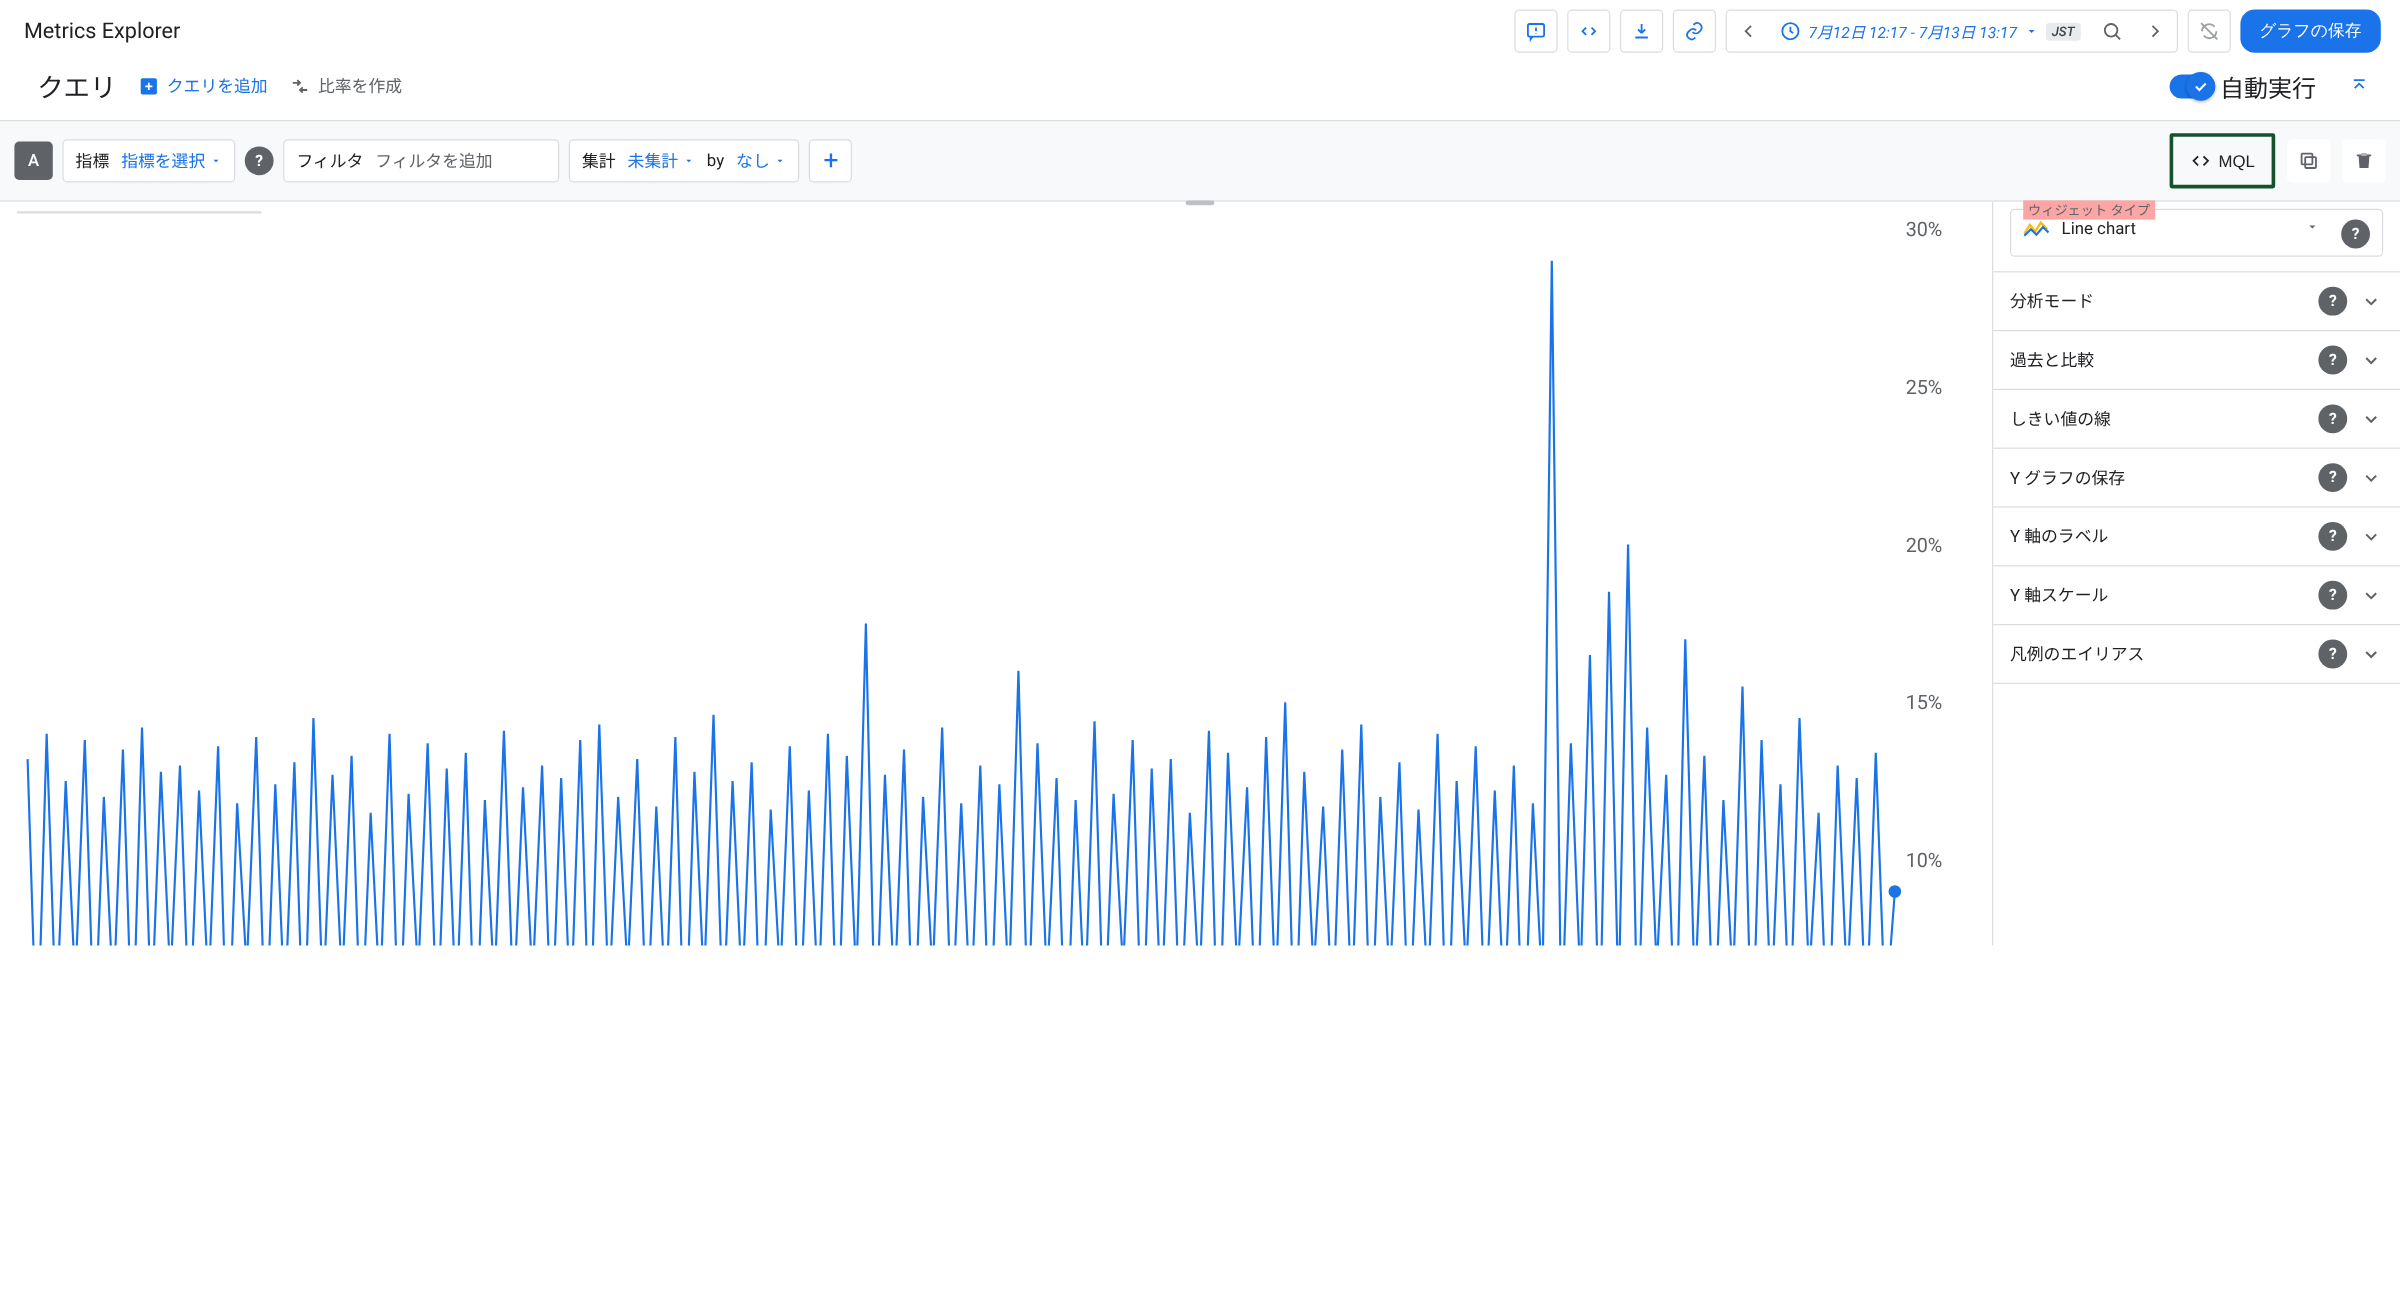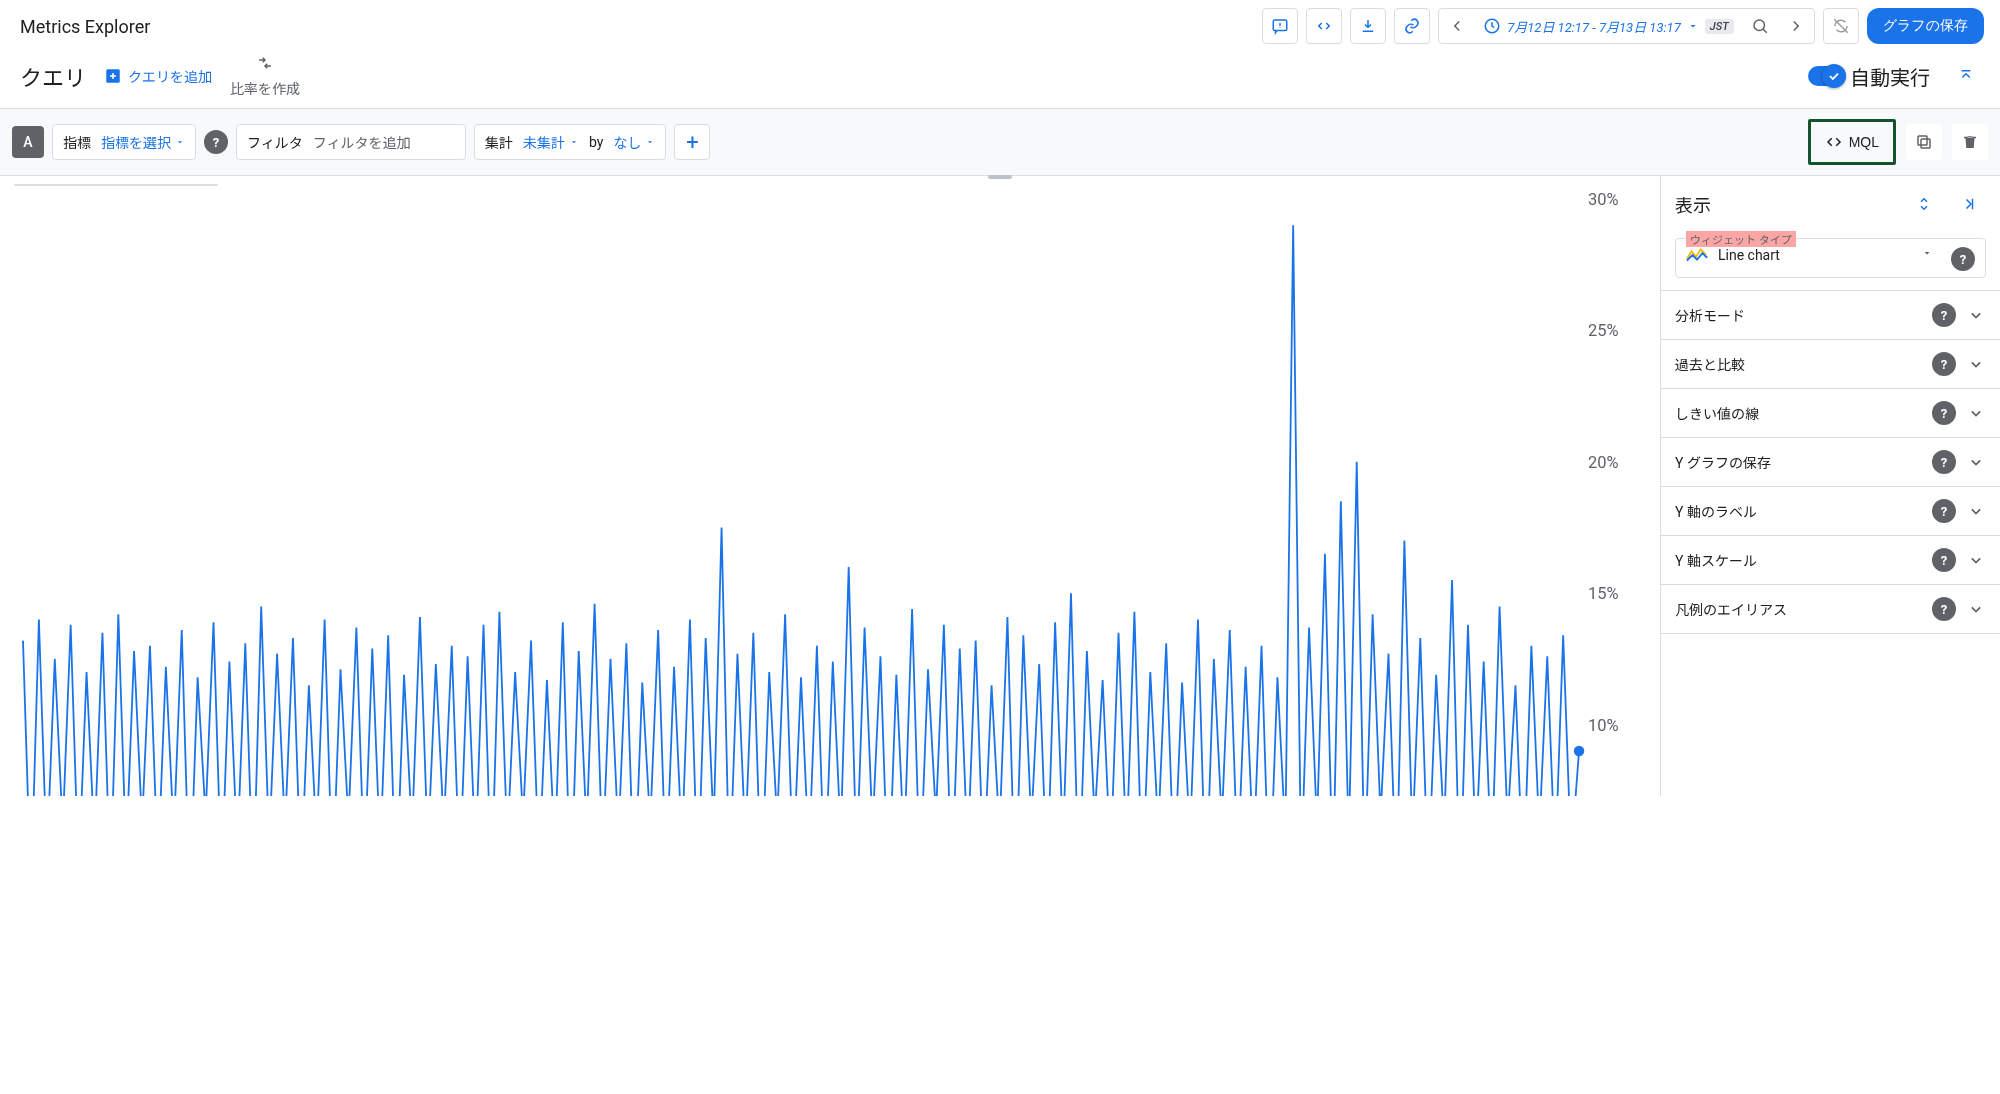--- a/index.html
+++ b/index.html
@@ -18,24 +18,24 @@
   .topbar{display:flex;align-items:center;padding:8px 16px 8px 20px;gap:8px;}
   .topbar .title{font-size:18px;font-weight:400;flex:0 0 auto;margin-right:auto;}
   .iconbtn{width:36px;height:36px;border:1px solid var(--border);border-radius:4px;display:flex;align-items:center;justify-content:center;color:var(--text2);background:#fff;cursor:pointer;}
   .iconbtn.flat{border:none;}
   .timerange{display:flex;align-items:center;border:1px solid var(--border);border-radius:4px;height:36px;}
   .timerange .nav{width:36px;height:36px;display:flex;align-items:center;justify-content:center;color:var(--text2);cursor:pointer;}
   .timerange .range{display:flex;align-items:center;gap:6px;padding:0 8px;color:var(--blue);font-size:13px;cursor:pointer;font-style:italic;}
   .tz-chip{background:#e8eaed;color:#3c4043;border-radius:3px;padding:1px 5px;font-size:11px;font-weight:500;}
   .savebtn{height:36px;padding:0 16px;background:var(--blue);color:#fff;border:none;border-radius:12px;font-size:14px;font-weight:500;cursor:pointer;}
   
-  .queryrow{display:flex;align-items:center;padding:2px 16px 10px 20px;gap:18px;}
+  .queryrow{display:flex;align-items:center;padding:2px 16px 10px 20px;gap:18px;margin-left:11px;}
   .queryrow .qtitle{font-size:22px;}
   .linkbtn{display:flex;align-items:center;gap:6px;color:var(--blue);font-size:14px;cursor:pointer;}
-  .linkbtn.muted{color:var(--text2);flex-direction:column;}
+  .linkbtn.muted{color:var(--text2);}
   .queryrow .spacer{flex:1;}
   .toggle{width:38px;height:20px;background:var(--blue);border-radius:10px;position:relative;cursor:pointer;flex-shrink:0;}
   .toggle .knob{position:absolute;right:0;top:-2px;width:24px;height:24px;border-radius:50%;background:var(--blue);display:flex;align-items:center;justify-content:center;color:#fff;box-shadow:0 1px 3px rgba(0,0,0,.3);}
   .autorun{display:flex;align-items:center;gap:4px;font-size:20px;text-align:right;}
   
   .builder{display:flex;align-items:center;gap:8px;padding:10px 12px;background:#f8f9fa;border-top:1px solid var(--border);border-bottom:1px solid var(--border);position:relative;}
   .chip-A{width:32px;height:32px;background:#5f6368;color:#fff;border-radius:4px;display:flex;align-items:center;justify-content:center;font-weight:500;}
   .field{display:flex;align-items:center;height:36px;border:1px solid var(--border);border-radius:4px;background:#fff;padding:0 10px;gap:10px;font-size:14px;}
   .field .lbl{color:var(--text);}
   .field .val{color:var(--blue);display:flex;align-items:center;gap:4px;cursor:pointer;}
@@ -275,35 +275,20 @@
           <text x="990.716" y="550" font-size="11" fill="#5f6368" text-anchor="middle">12:00</text>
         </svg>
     </div>
     <div class="legend">
       <span class="dot"></span>
       <span>utilization</span>
     </div>
   </div>
 
   <div class="sidepanel">
-    <div class="sp-head">
-      <div class="t">表示</div>
-      <div class="iconbtn flat" style="color:#1a73e8">
-        <svg class="ic" viewBox="0 0 24 24" fill="none" stroke="currentColor" stroke-width="2">
-            <polyline points="8 9 12 5 16 9"></polyline>
-            <polyline points="8 15 12 19 16 15"></polyline>
-          </svg>
-      </div>
-      <div class="iconbtn flat" style="color:#1a73e8">
-        <svg class="ic" viewBox="0 0 24 24" fill="none" stroke="currentColor" stroke-width="2">
-            <polyline points="10 6 16 12 10 18"></polyline>
-            <line x1="18" y1="5" x2="18" y2="19"></line>
-          </svg>
-      </div>
-    </div>
 
     <div class="wtype">
       <span class="cap">ウィジェット タイプ</span>
       <div class="row">
         <svg width="22" height="16" viewBox="0 0 24 16">
             <polyline points="1 12 6 4 11 10 16 2 22 8" fill="none" stroke="#fbbc04" stroke-width="2"></polyline>
             <polyline points="1 14 7 8 12 13 18 6 23 11" fill="none" stroke="#1a73e8" stroke-width="2"></polyline>
           </svg>
         <span style="flex:1">Line chart</span>
         <svg width="12" height="12" viewBox="0 0 24 24" fill="#5f6368">

